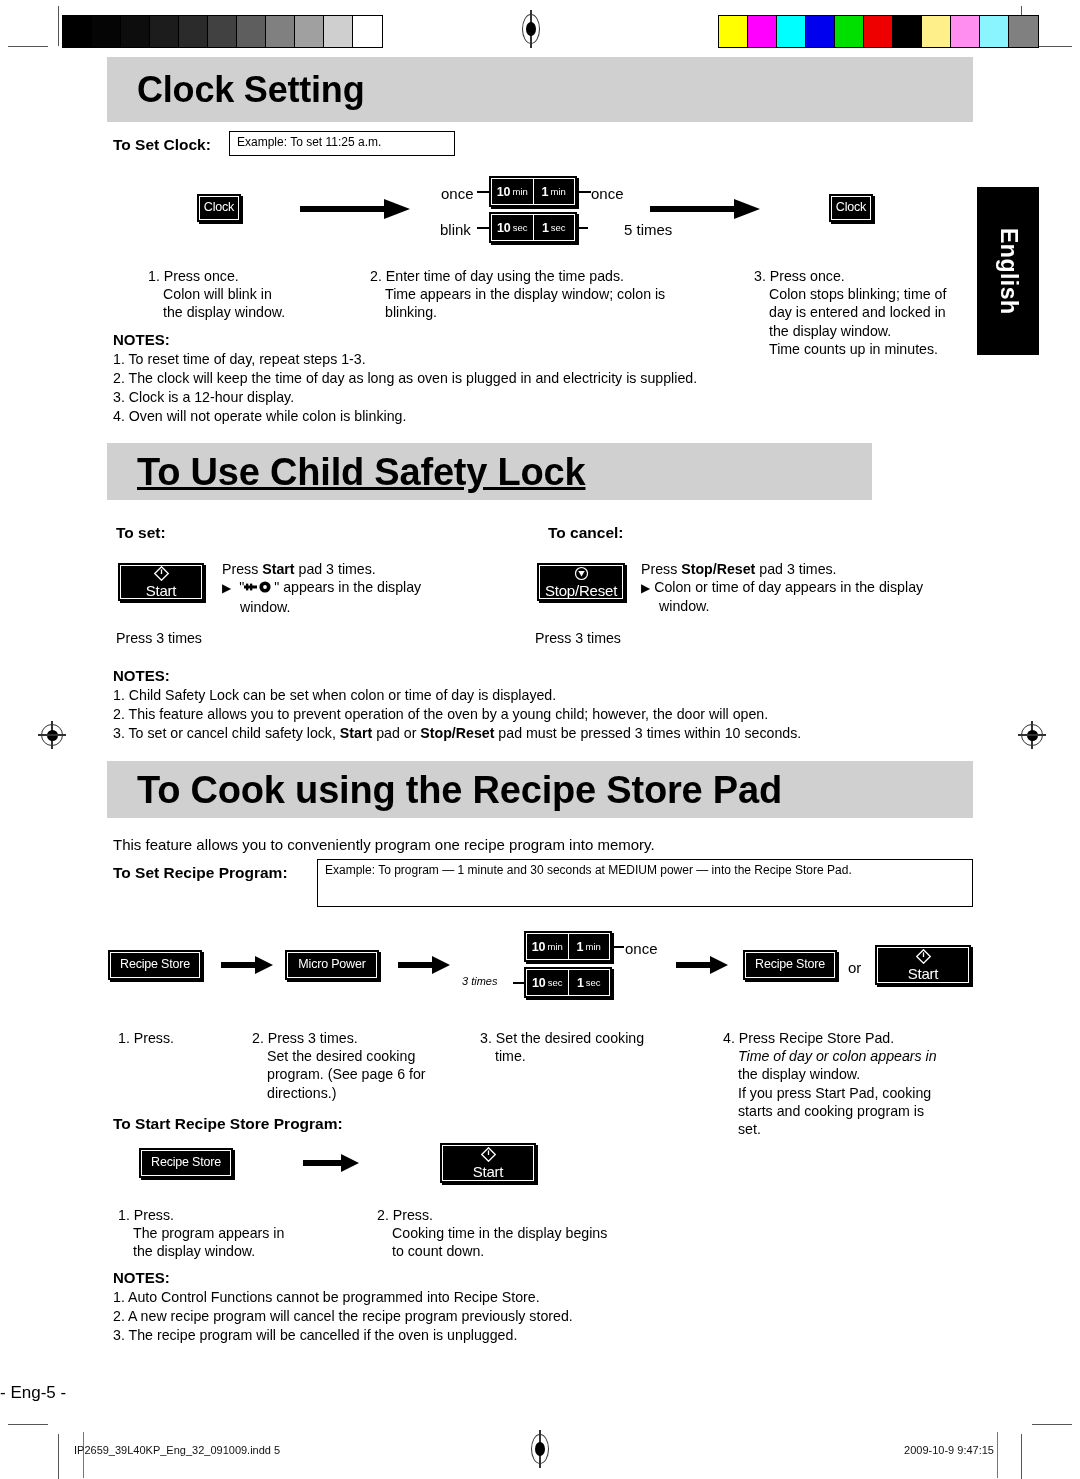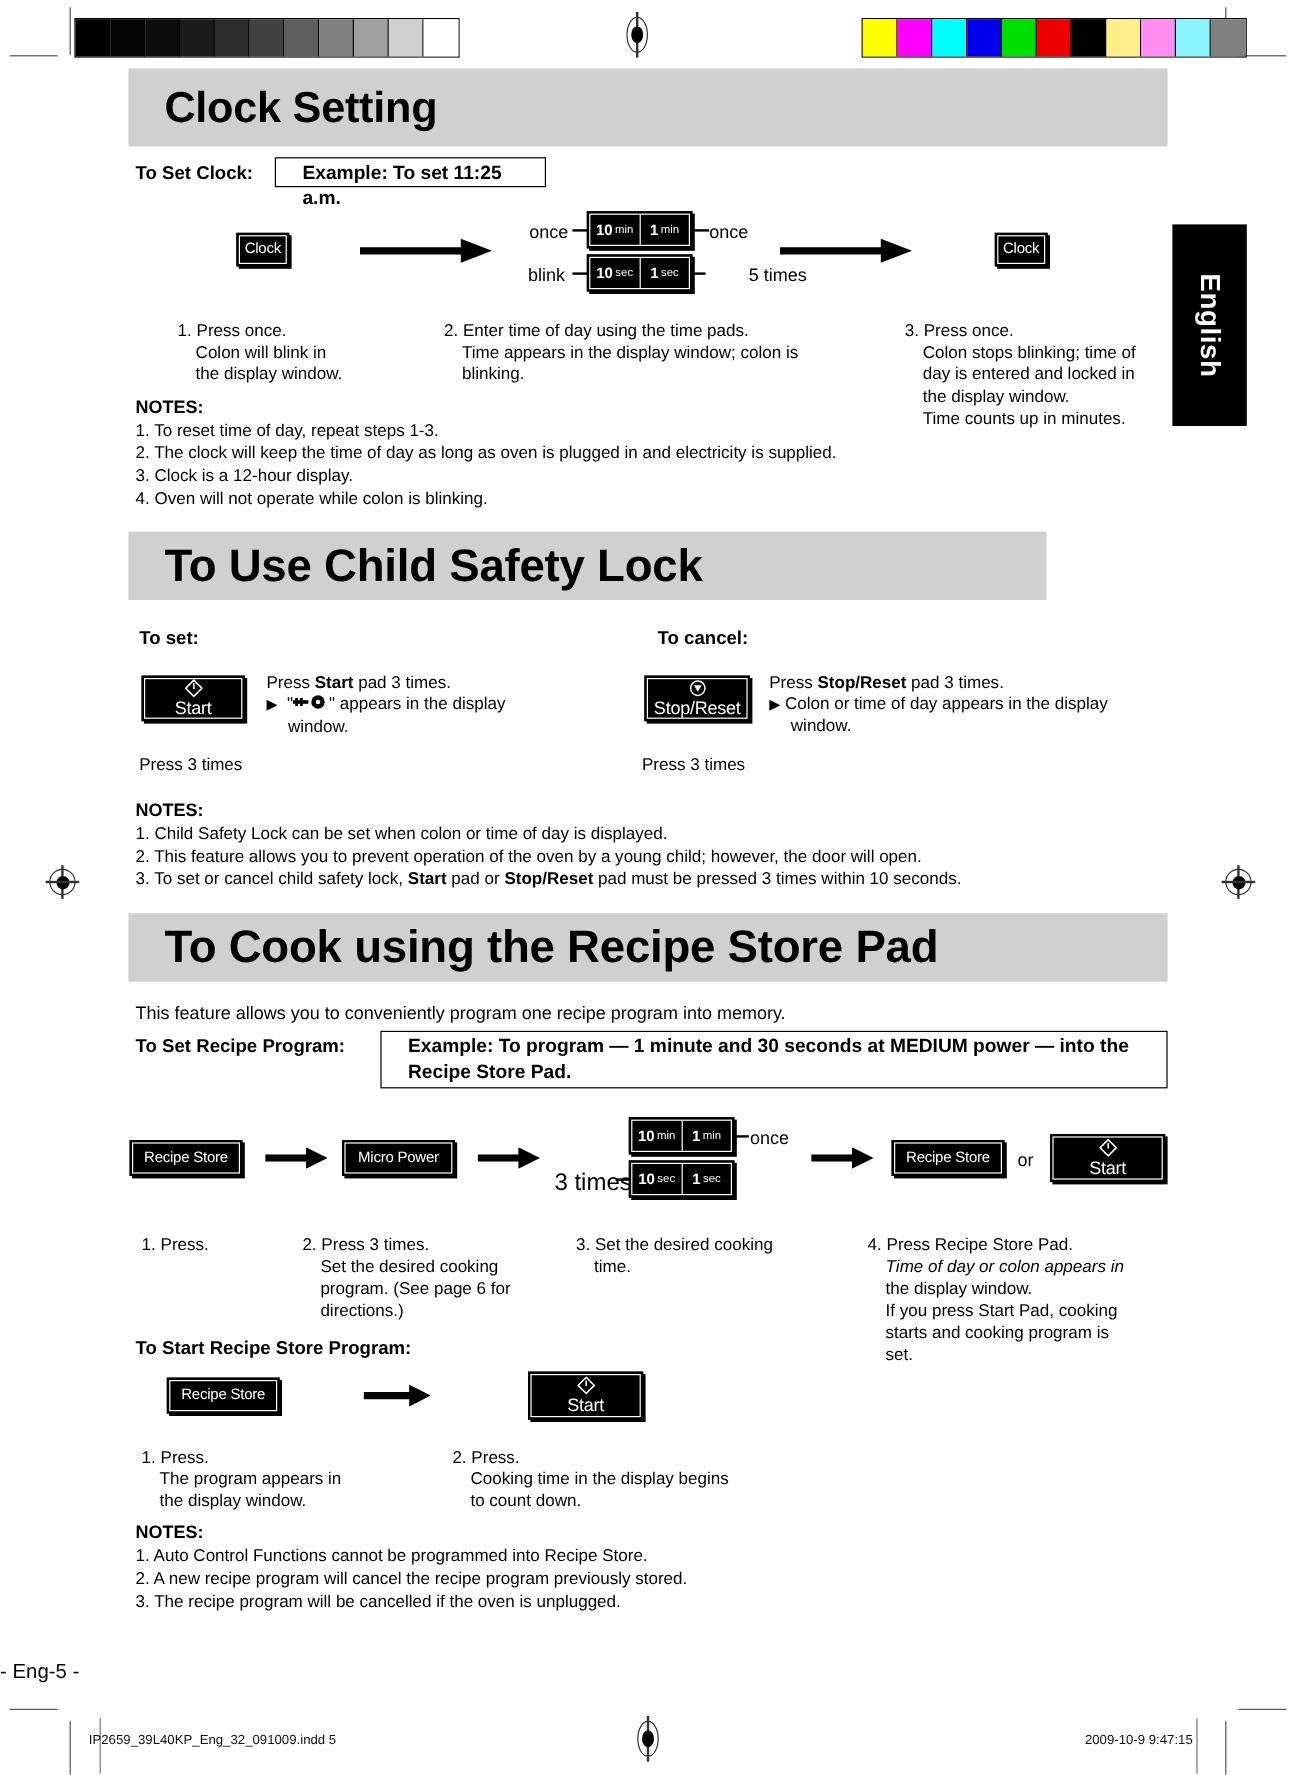--- a/index.html
+++ b/index.html
@@ -101,24 +101,24 @@
   .txt {
     position: absolute;
     font-size: 14.2px;
     line-height: 1.28;
   }
   .txt b, .lbl b { font-weight: bold; }
 
   .boxed {
     position: absolute;
     border: 1px solid #000;
-    font-size: 16px;
-    font-weight: bold;
+    font-size: 12px;
+    font-weight: normal;
     line-height: 1.3;
-    padding: 3px 7px 4px 22px;
+    padding: 3px 7px 4px 7px;
     box-sizing: border-box;
   }
 
   
   .pad {
     position: absolute;
     background: #000;
     border: 2px solid #000;
     box-sizing: border-box;
     color: #fff;
@@ -359,21 +359,21 @@
     <div>1. To reset time of day, repeat steps 1-3.</div>
     <div>2. The clock will keep the time of day as long as oven is plugged in and electricity is supplied.</div>
     <div>3. Clock is a 12-hour display.</div>
     <div>4. Oven will not operate while colon is blinking.</div>
   </div>
 
   <div class="sidetab" style="left:977px; top:187px; width:62px; height:168px;">
     <span>English</span>
   </div>
 
-  <div class="section-banner" style="left:107px; top:443px; width:765px; height:57px;">
+  <div class="section-banner" style="left:107px; top:443px; width:765px; height:57px;text-decoration:underline;">
     <h1>To Use Child Safety Lock</h1>
   </div>
 
   <div class="lbl" style="left:116px; top:524px;">To set:</div>
   <div class="lbl" style="left:535px; top:524px;margin-left:13px;">To cancel:</div>
 
   <div class="pad big" style="left:118px; top:563px; width:86px; height:38px;">
     <div class="inner">
       <span class="sym">
         <svg width="15" height="15" viewBox="0 0 16 16">
@@ -471,21 +471,21 @@
       </div>
       <div class="cell">
         <span class="num">1</span>
           <span class="unit">min</span>
       </div>
     </div>
   </div>
   <div class="conn" style="left:613px; top:946px; width:11px;"></div>
   <div class="txt" style="left:625px; top:939px; font-size:15px;">once</div>
 
-  <div class="txt" style="left:462px; top:974px; font-size:20px;">3 times</div>
+  <div class="txt" style="left:462px; top:974px; font-size:11px;font-style:italic;">3 times</div>
   <div class="conn" style="left:513px; top:982px; width:11px;"></div>
   <div class="timepad" style="left:524px; top:967px; width:88px; height:31px;">
     <div class="inner">
       <div class="cell">
         <span class="num">10</span>
           <span class="unit">sec</span>
       </div>
       <div class="cell">
         <span class="num">1</span>
           <span class="unit">sec</span>

